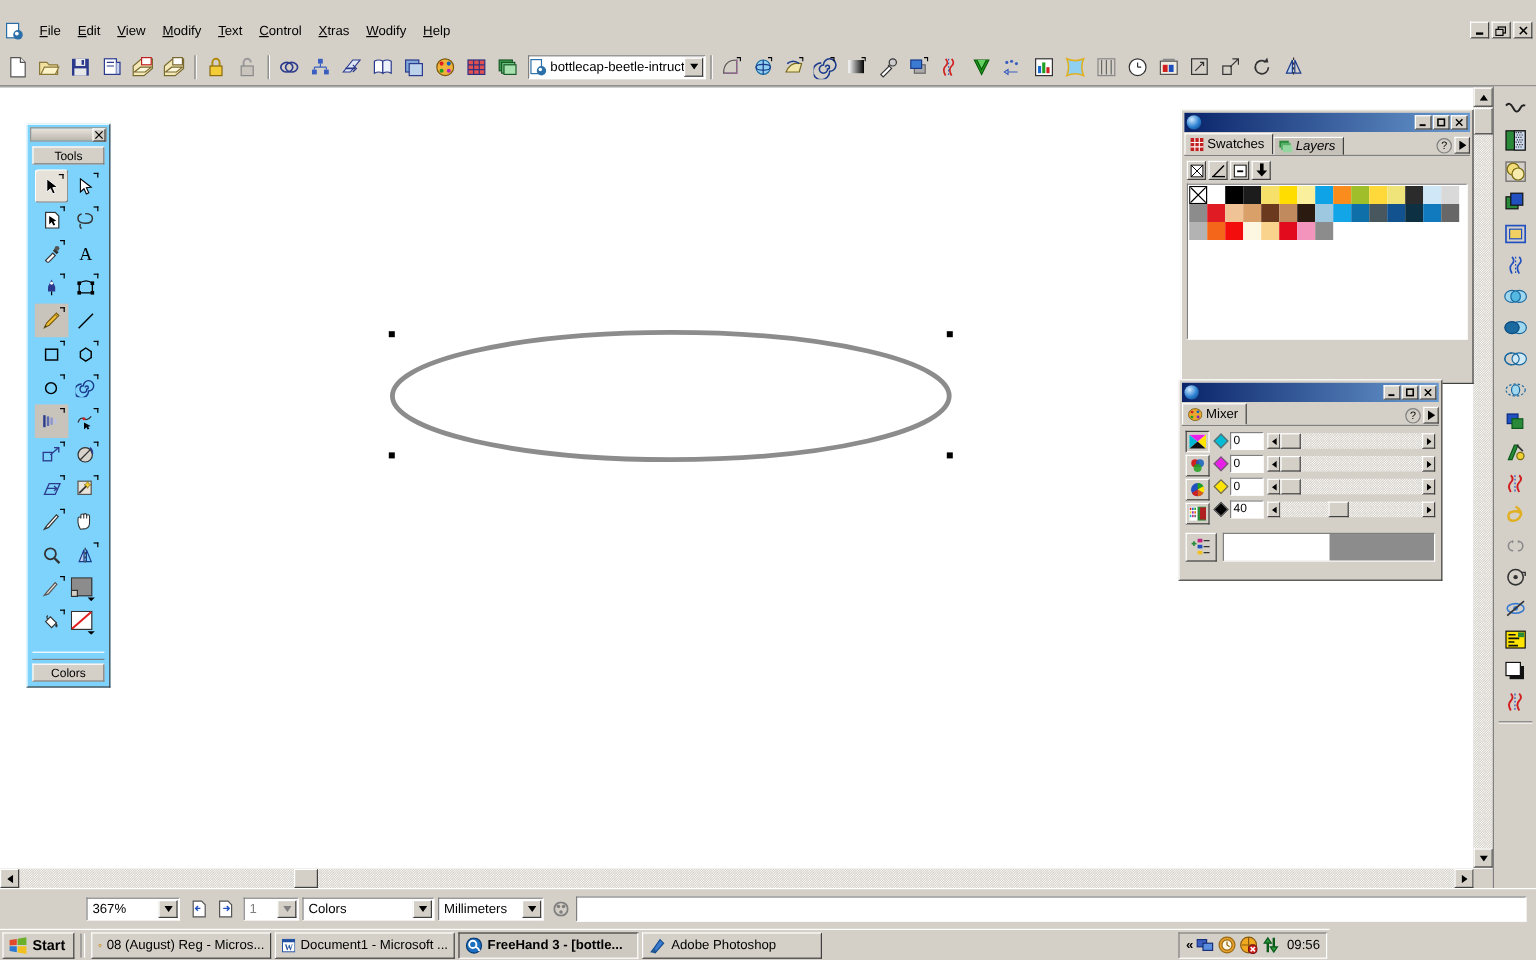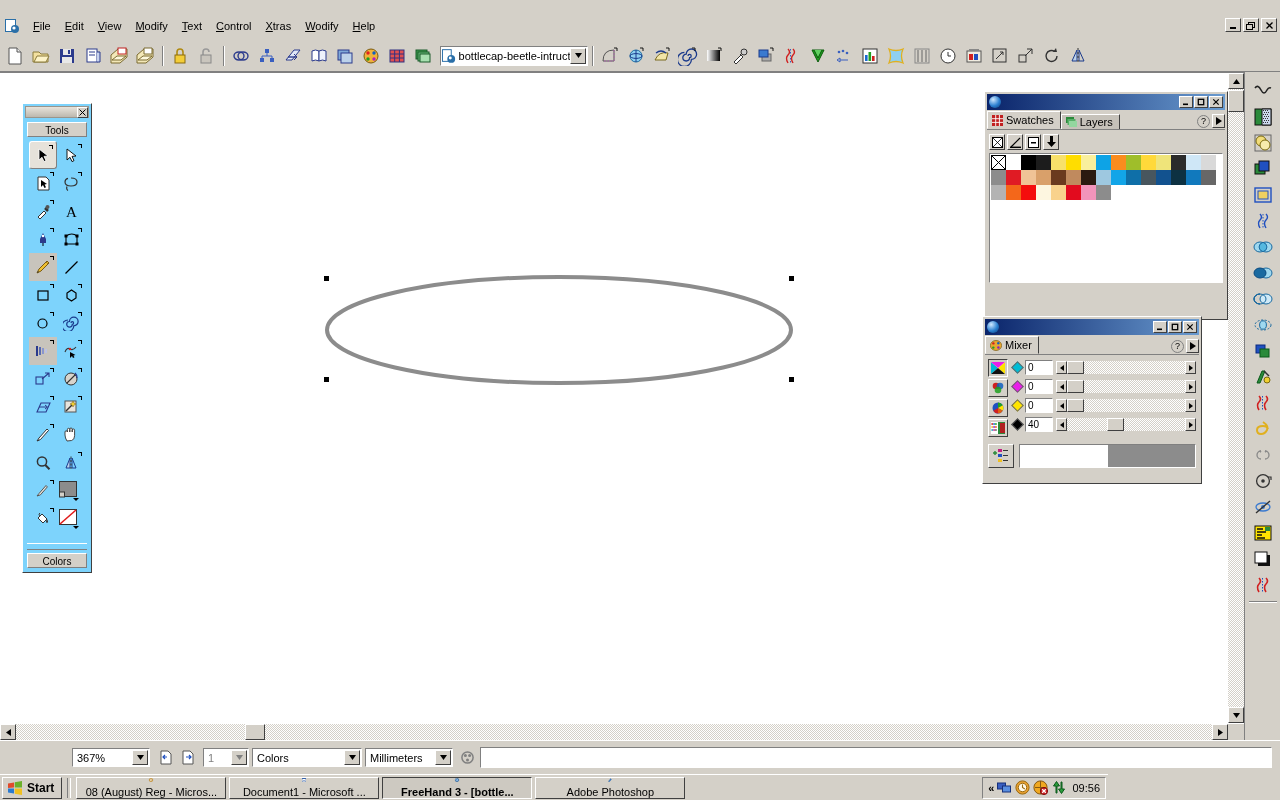--- a/index.html
+++ b/index.html
@@ -135,21 +135,21 @@
   .pbtns{margin-left:auto;display:flex;gap:1px;}
   .pbtn{width:14px;height:12px;background:#d4d0c8;display:flex;align-items:center;justify-content:center;
     border-top:1px solid #fff;border-left:1px solid #fff;
     border-right:1px solid #404040;border-bottom:1px solid #404040;}
   .tabrow{height:18px;margin:2px 2px 0 2px;display:flex;align-items:flex-end;position:relative;
     border-bottom:1px solid #808080;}
   .ptab{height:17px;display:flex;align-items:center;gap:3px;padding:0 6px 0 4px;
     background:#d4d0c8; font-size:11px;
     border-top:1px solid #fff;border-left:1px solid #fff;border-right:1px solid #404040;}
   .ptab.active{ background:#d4d0c8; height:18px; border-bottom:1px solid #d4d0c8; position:relative; z-index:2;}
-  .ptab.inactive{ background:#c6c2ba; margin-top:2px; height:15px;}
+  .ptab.inactive{ background:#c6c2ba; margin-top:2px; height:15px;font-style:italic;}
   .tabtools{margin-left:auto;display:flex;align-items:center;gap:2px;padding-bottom:1px;}
   .qmark{width:13px;height:13px;border-radius:50%;background:#d4d0c8;font-size:9px;
     display:flex;align-items:center;justify-content:center;
     border:1px solid #808080;}
   .arrbtn{width:13px;height:14px;background:#d4d0c8;display:flex;align-items:center;justify-content:center;
     border-top:1px solid #fff;border-left:1px solid #fff;
     border-right:1px solid #404040;border-bottom:1px solid #404040;}
 
   .swbtns{display:flex;gap:2px;padding:4px 0 3px 4px;}
   .swbtn{width:16px;height:16px;background:#d4d0c8;display:flex;align-items:center;justify-content:center;
@@ -216,21 +216,21 @@
   .taskbar{position:absolute;left:0;bottom:0;width:1108px;height:26px;background:#d4d0c8;
     border-top:1px solid #fff;display:flex;align-items:center;padding:0 2px;gap:3px;}
   .startbtn{height:22px;display:flex;align-items:center;gap:4px;padding:0 7px 0 4px;background:#d4d0c8;
     font-weight:bold;font-size:12px;
     border-top:1px solid #fff;border-left:1px solid #fff;
     border-right:1px solid #404040;border-bottom:1px solid #404040;}
   .taskdiv{width:4px;height:20px;border-left:1px solid #808080;border-right:1px solid #fff;margin:0 2px;}
   .taskitem{height:22px;width:150px;display:flex;align-items:center;gap:4px;padding:0 5px;
     background:#d4d0c8;font-size:11px;overflow:hidden;white-space:nowrap;
     border-top:1px solid #fff;border-left:1px solid #fff;
-    border-right:1px solid #404040;border-bottom:1px solid #404040;flex-direction:column;}
+    border-right:1px solid #404040;border-bottom:1px solid #404040;}
   .taskitem.active{background:#cdc9c1;font-weight:bold;
     border-top:1px solid #404040;border-left:1px solid #404040;
     border-right:1px solid #fff;border-bottom:1px solid #fff;}
   .tray{margin-left:auto;height:22px;display:flex;align-items:center;gap:3px;padding:0 5px;
     border-top:1px solid #808080;border-left:1px solid #808080;
     border-right:1px solid #fff;border-bottom:1px solid #fff;}
   .clock{font-size:11px;margin-left:3px;}
   svg{display:block; shape-rendering:geometricPrecision;}
 </style>
 </head>

